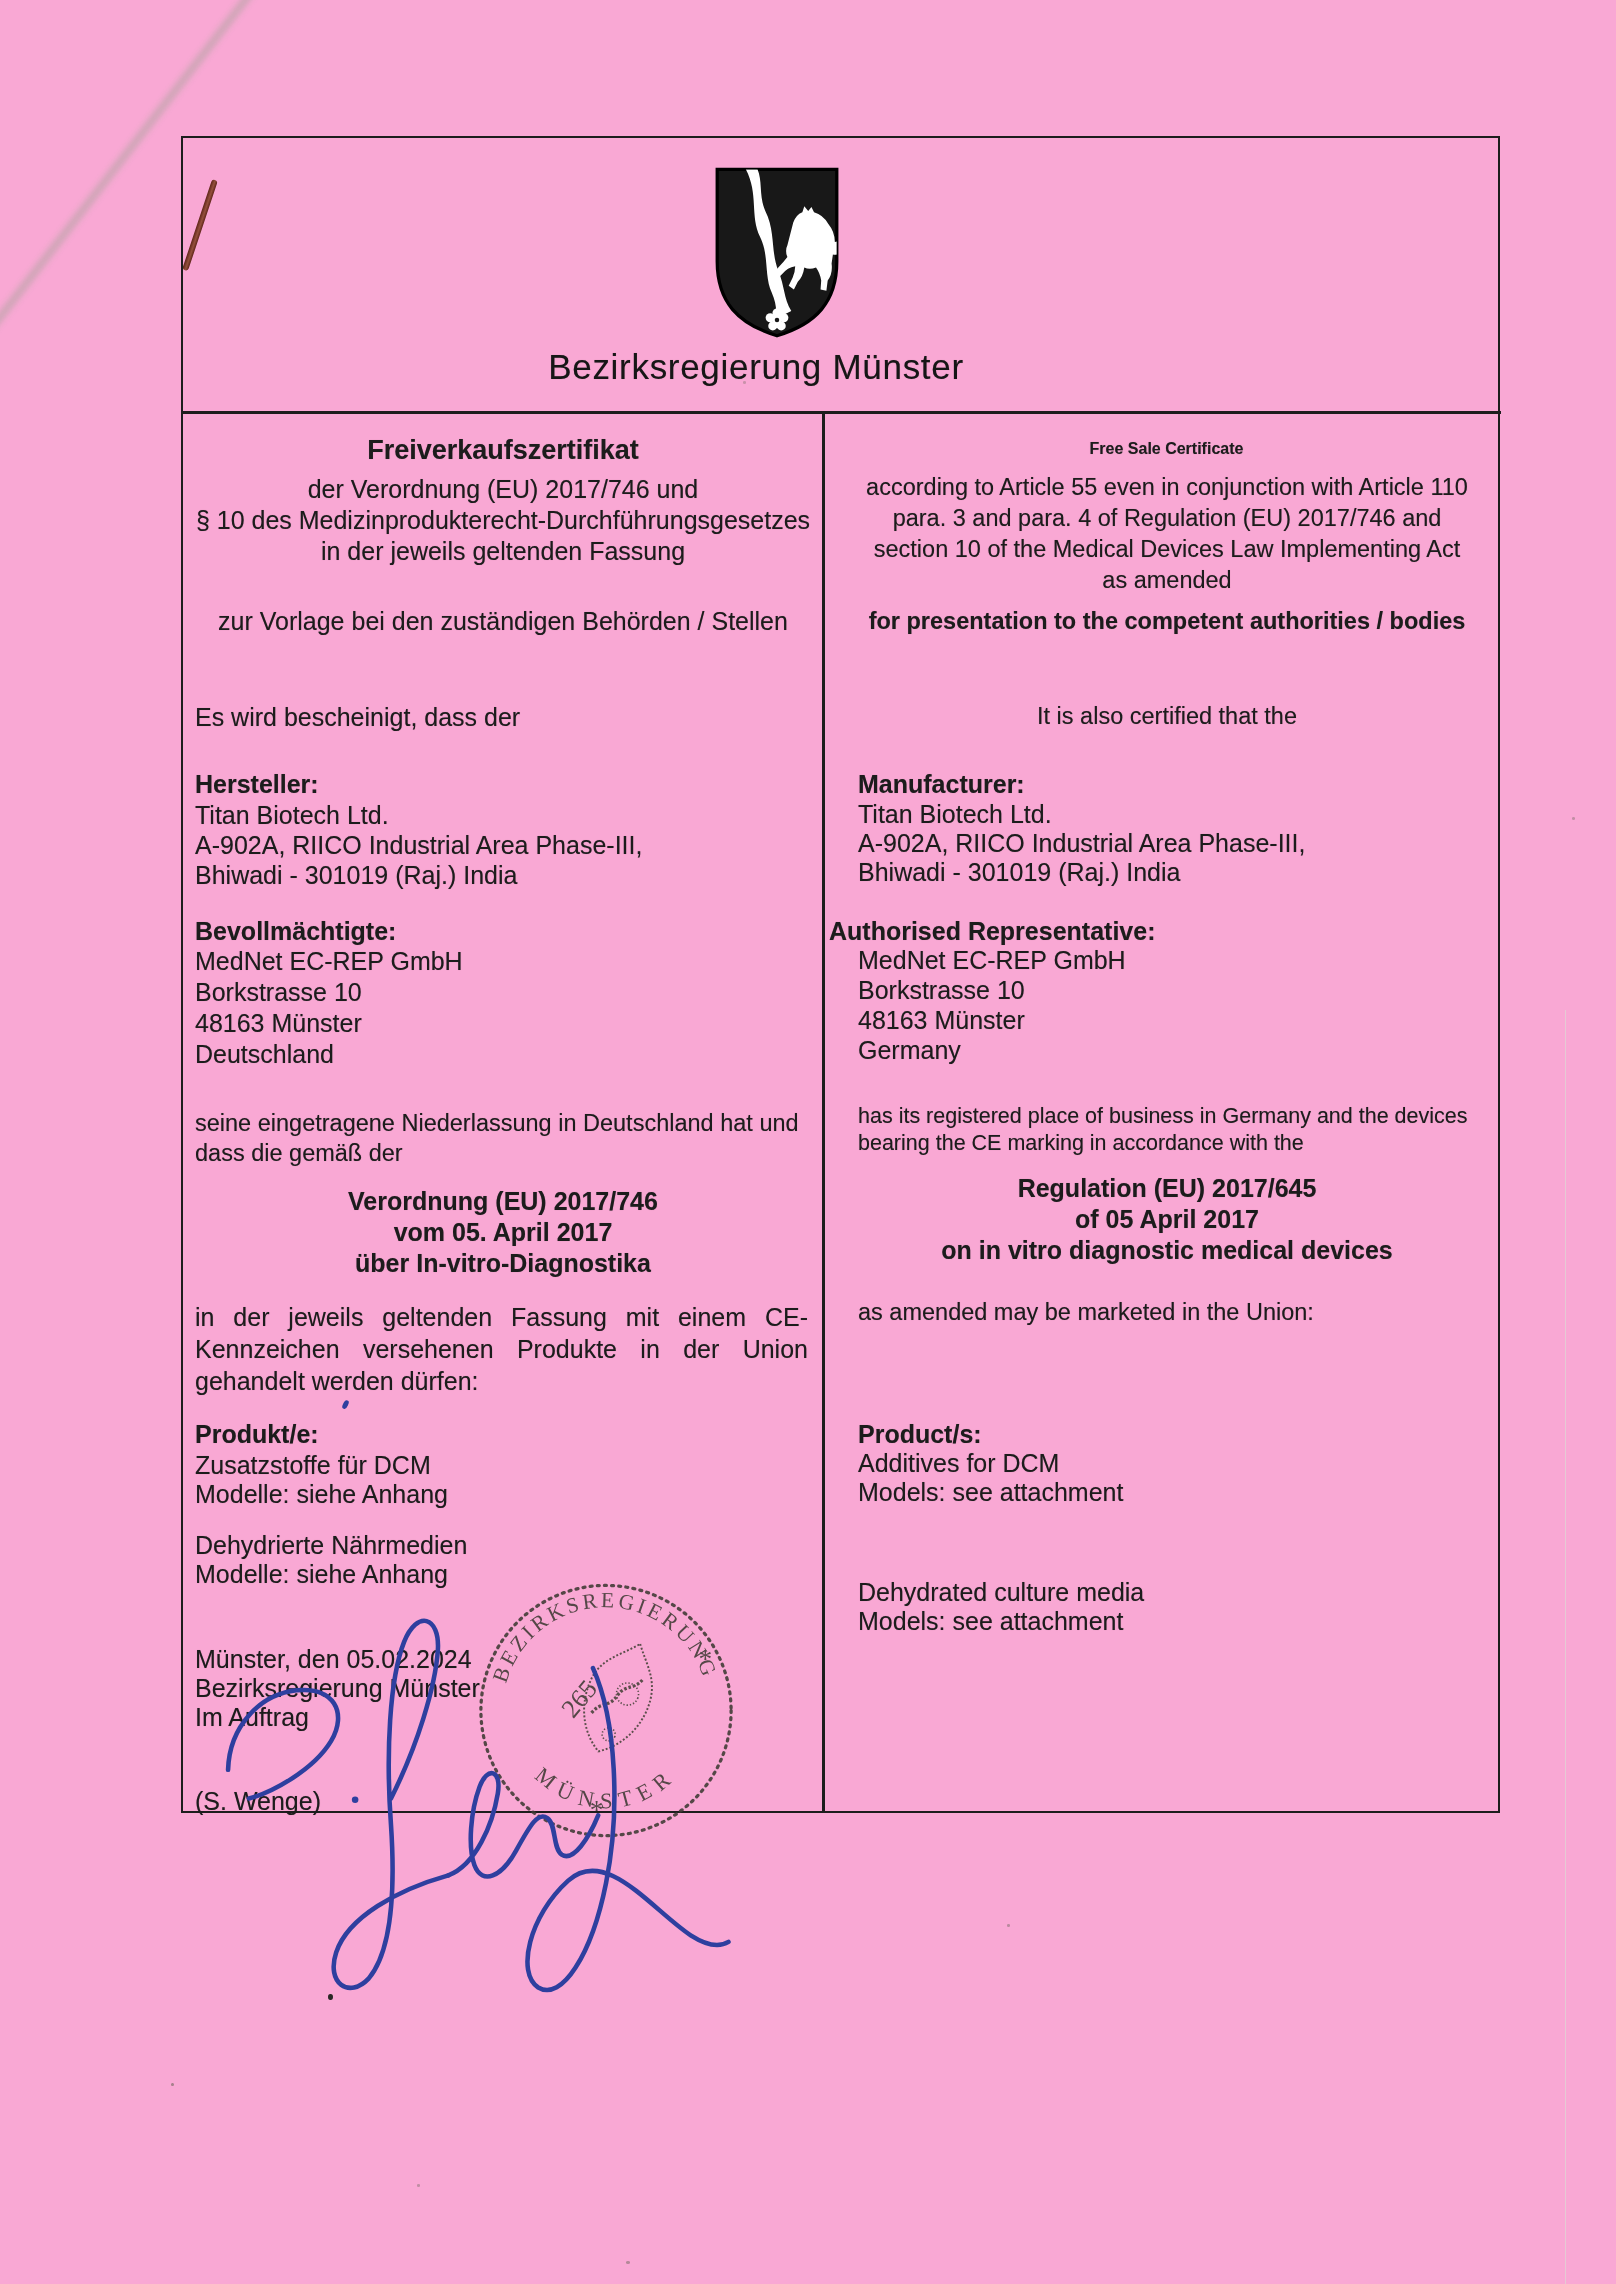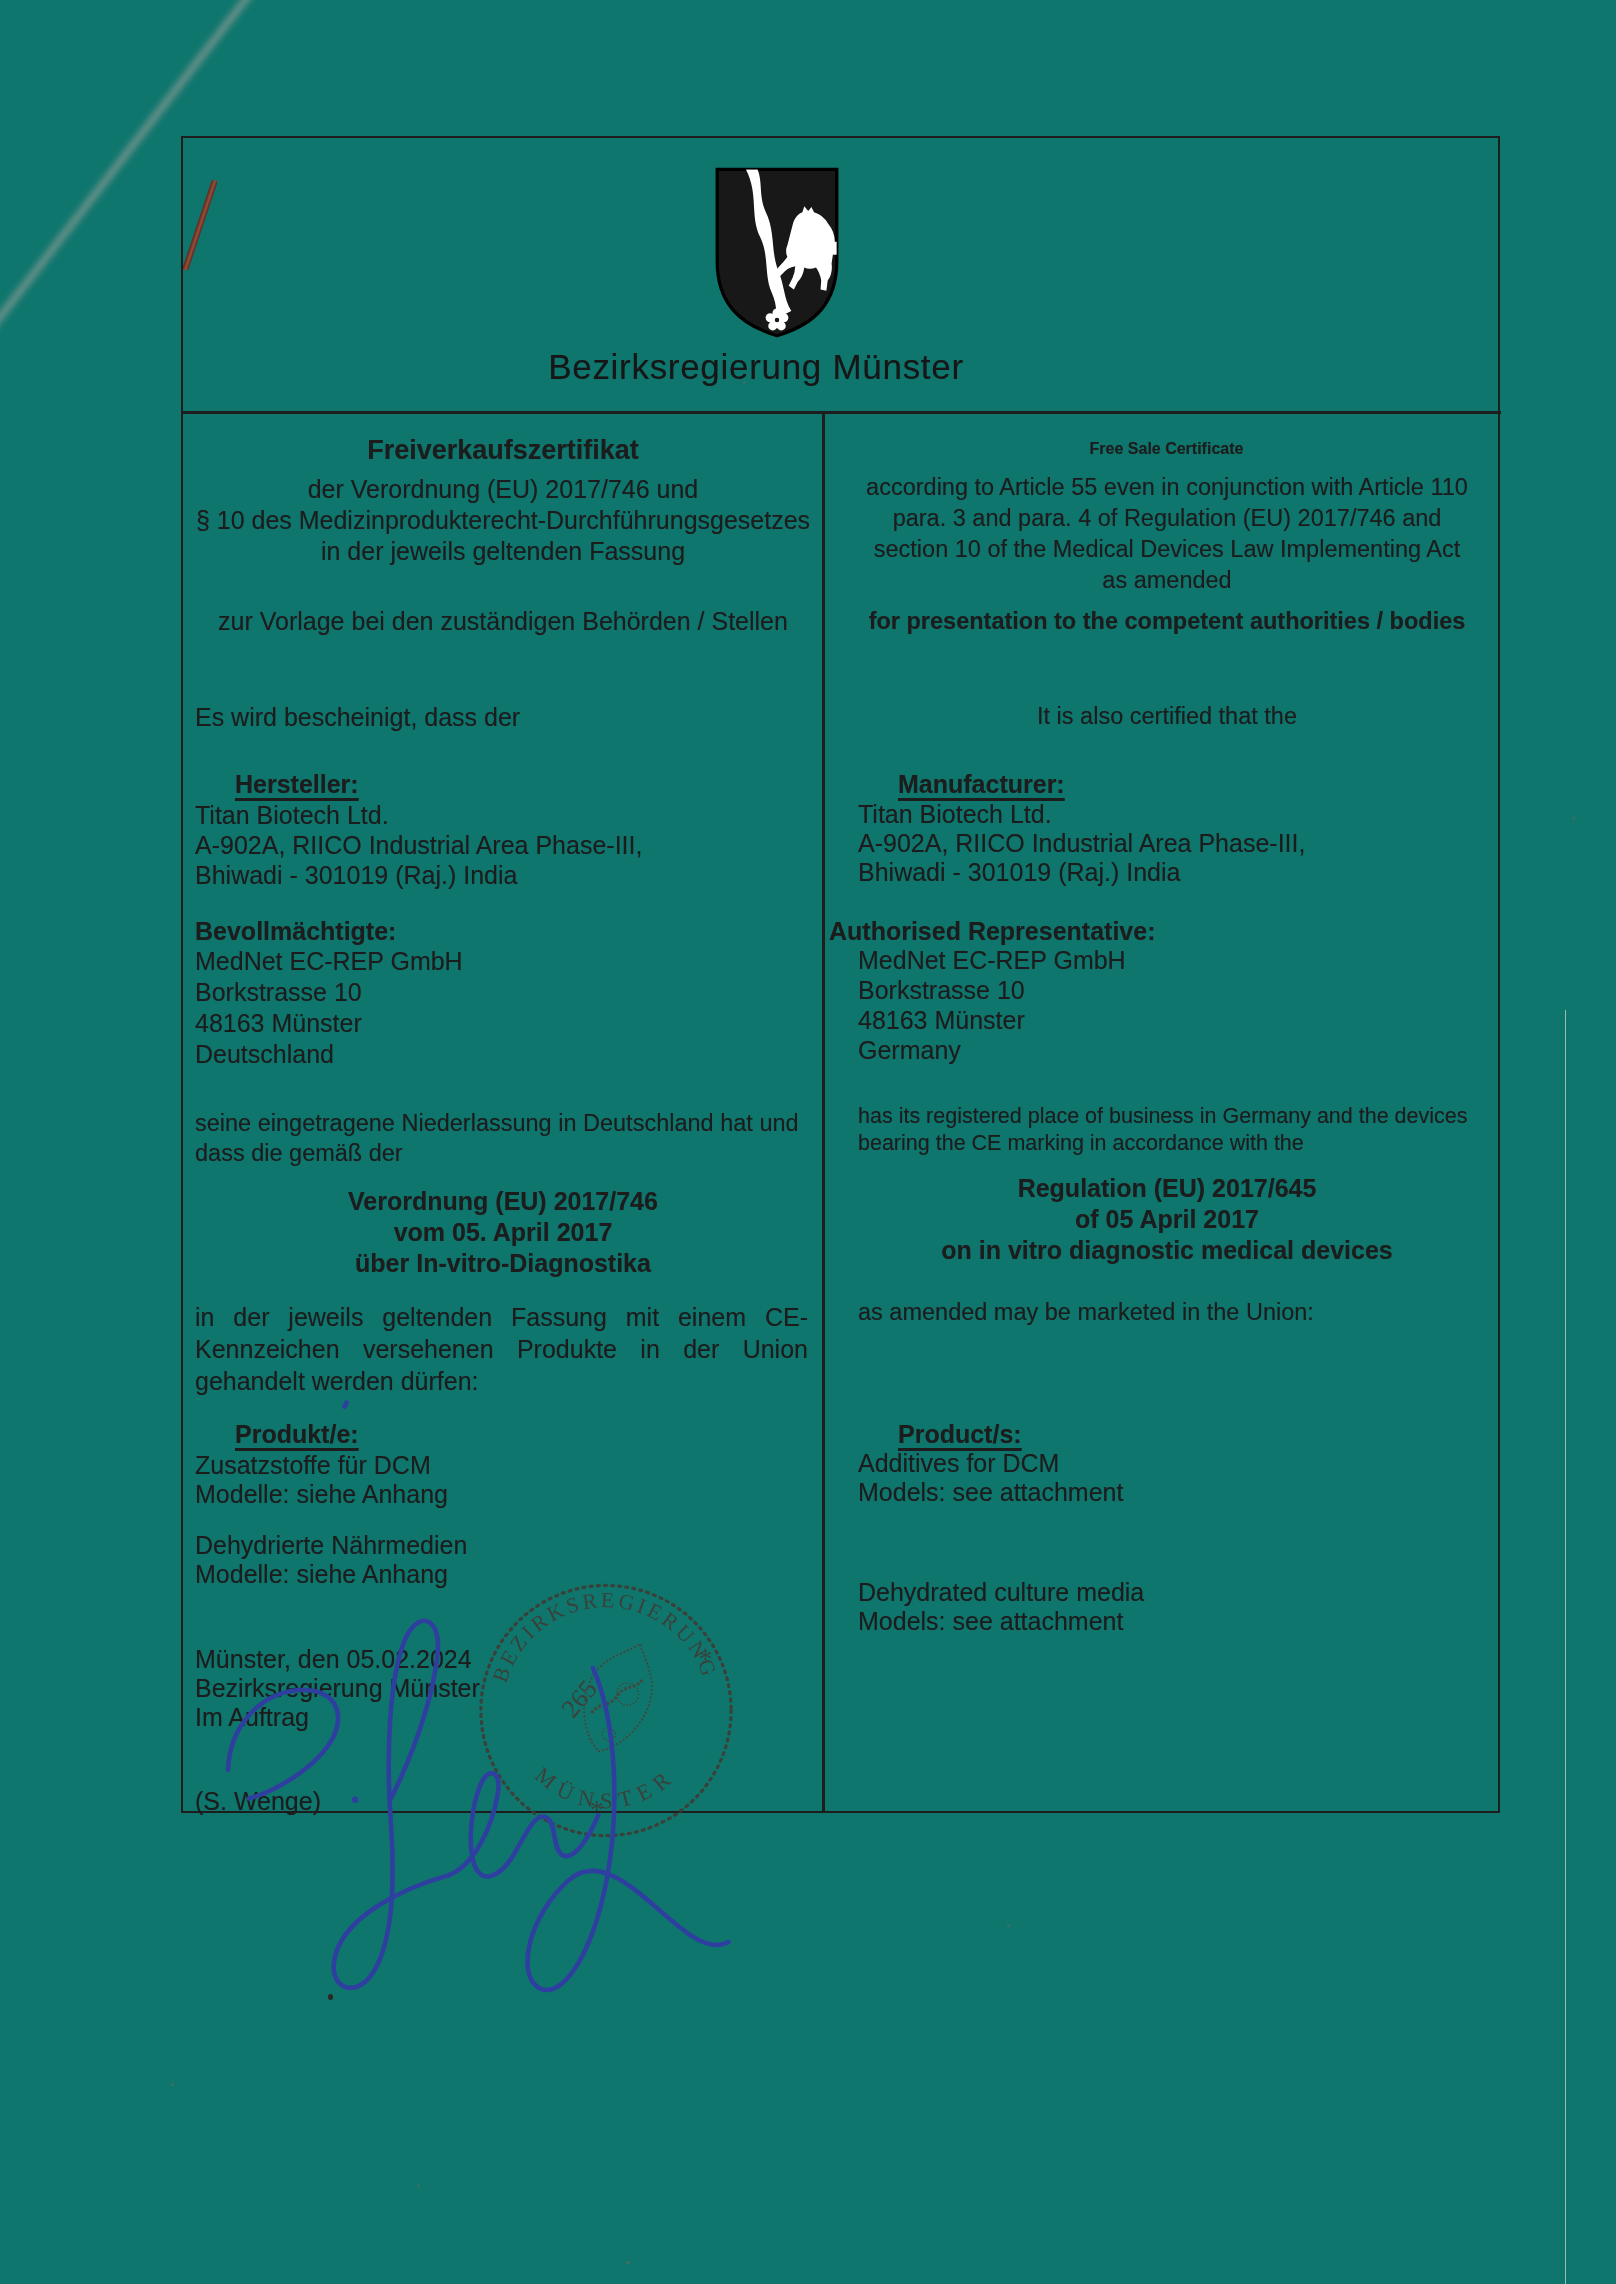--- a/index.html
+++ b/index.html
@@ -1,18 +1,18 @@
 <!DOCTYPE html>
 <html style="font-size:10.4px"><head>
 <meta charset="utf-8">
 <style>
   html,body{margin:0;padding:0;background:#e8e6e2;}
   .page{
     position:relative; width:1616px; height:2284px;
-    background:#0f766e; overflow:hidden;
+    background:#f9a8d4; overflow:hidden;
     font-family:"Liberation Sans",sans-serif;
   }
   
   .corner-shadow{
     position:absolute; left:266px; top:-33px; width:10.4px; height:547px;
     background:linear-gradient(90deg,rgba(140,136,130,0),#aaa49d 45%,rgba(140,136,130,0));
     transform:rotate(37.7deg); transform-origin:top center;
     filter:blur(3.3px); opacity:.85;
   }
   .edge-line{
@@ -53,21 +53,21 @@
   
   .t{
     position:absolute; color:#1c1c1c;
     font:25px/30px "Liberation Sans",sans-serif;
     text-shadow:0 0 0.7px rgba(25,25,25,.38);
     white-space:nowrap;
   }
   .t > div{white-space:nowrap;}
   .c{text-align:center;}
   .b{font-weight:700;}
-  .u{text-decoration:underline; text-decoration-thickness:2.6px; text-underline-offset:4.6px;margin-left:40px;}
+  .u{text-decoration-thickness:2.6px; text-underline-offset:4.6px;}
   .wrap, .wrap > div{white-space:normal;}
   .just{text-align:justify;}
   .lh48 > div{line-height:31px;} .lh47 > div{line-height:31px;} .lh46 > div{line-height:30px;}
   .lh45 > div{line-height:29px;} .lh44 > div{line-height:29px;}
   .f42{font-size:27px;} .f40{font-size:16px;} .f36{font-size:23.5px; line-height:30px;}
   .f33{font-size:21.5px; line-height:27px;}
   .overlay{position:absolute; left:0; top:0; pointer-events:none;}
   .stamp-text{font-family:"Liberation Serif",serif; fill:#3f3a34;}
 </style>
 </head>

